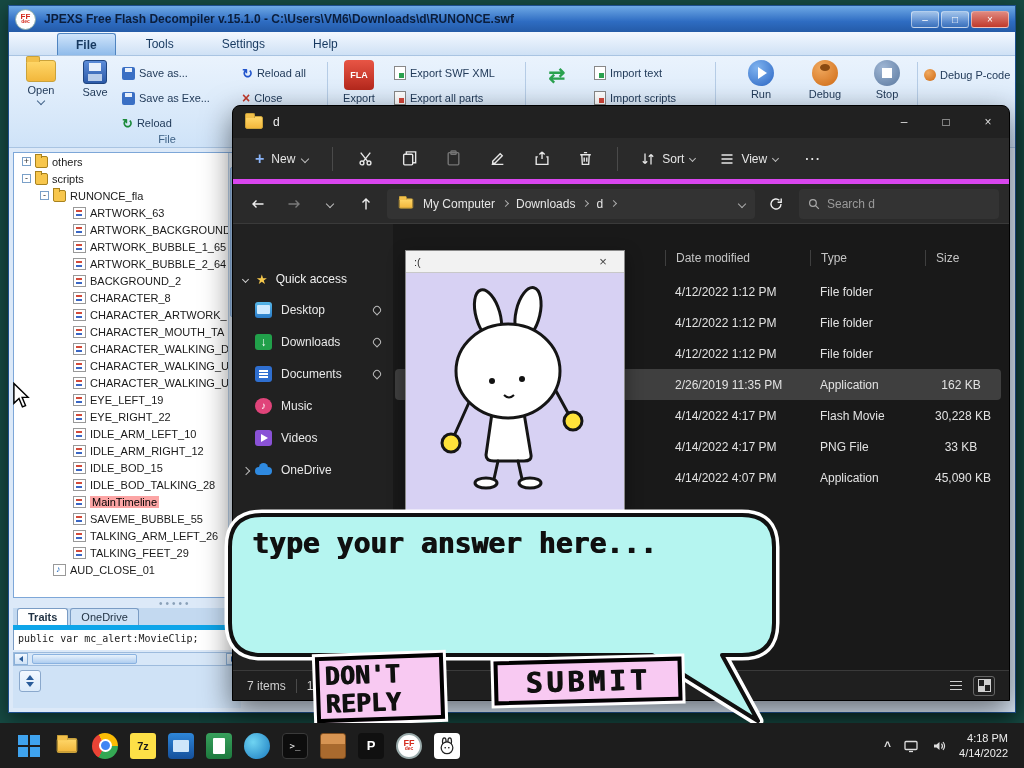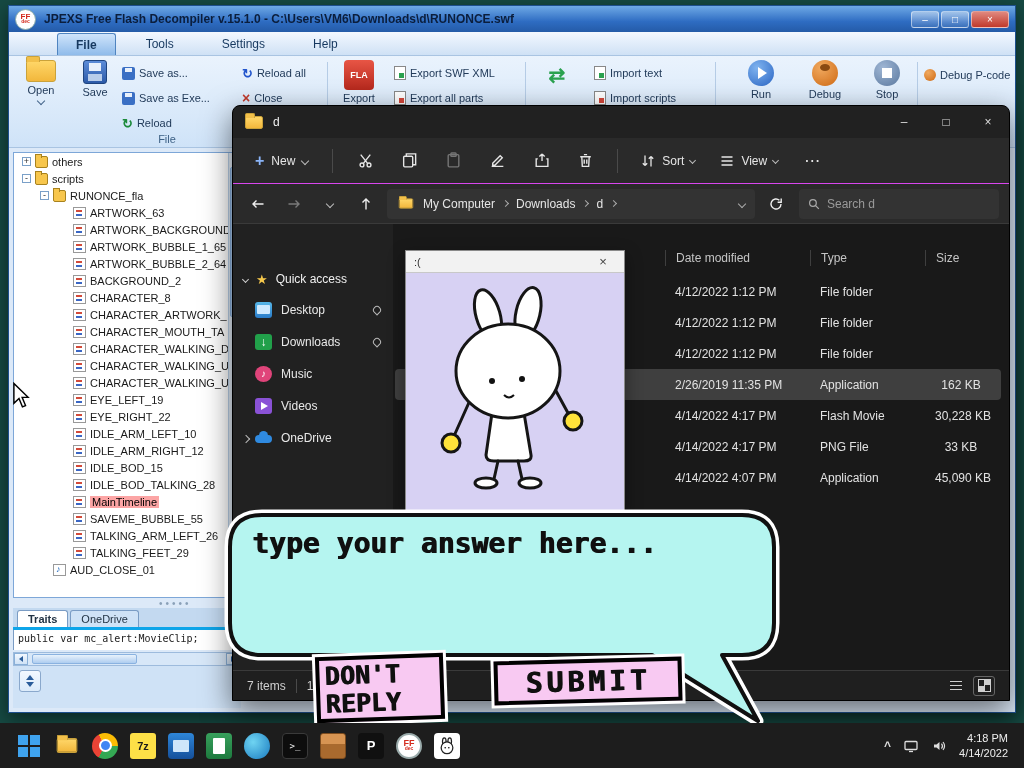--- a/index.html
+++ b/index.html
@@ -60,21 +60,21 @@
   .ico-folder .tico{background:#f7c64c;border:1px solid #a8821e;border-radius:2px}
   .ico-folder .tico::before{content:"";position:absolute;top:-3px;left:-1px;width:5px;height:3px;background:#f7c64c;border:1px solid #a8821e;border-bottom:none}
   .ico-script .tico{background:#fff;border:1px solid #999}
   .ico-script .tico::after{content:"";position:absolute;left:2px;top:2px;width:6px;height:2px;background:#d24a3a;box-shadow:0 4px #3a66c4}
   .ico-sound .tico{background:#fff;border:1px solid #999}
   .ico-sound .tico::after{content:"♪";position:absolute;left:2px;top:-1px;font-size:9px;color:#2a6fc0}
   .ti.selected .tlab{background:#fca5a5;color:#000;padding:0 2px}
   .jx-vscroll{position:absolute;right:0;top:0;bottom:0;width:12px;background:#e4eef9;border-left:1px solid #bcd2ea}
   .jx-vthumb{position:absolute;left:1px;top:14px;width:9px;height:150px;background:#aecdf0;border:1px solid #8ab2e0;border-radius:2px}
   .jx-dots{position:absolute;left:150px;top:592px;color:#8aa0b8;font-size:10px;letter-spacing:3px}
-  .jx-btabs{position:absolute;left:4px;top:602px;width:228px;height:22px;background:#c3d9f0;display:flex;align-items:flex-end;padding-left:4px;border-bottom:3px solid #0ea5e9}
+  .jx-btabs{position:absolute;left:4px;top:602px;width:228px;height:22px;background:#c3d9f0;display:flex;align-items:flex-end;padding-left:4px;border-bottom:5px solid #0ea5e9}
   .btab{font-size:11px;padding:2px 10px;border:1px solid #7a9cc4;border-bottom:none;background:#cfe2f6;color:#234;border-radius:3px 3px 0 0;margin-right:2px}
   .btab.active{background:#fff;font-weight:bold}
   .jx-code{position:absolute;left:4px;top:624px;width:228px;height:20px;background:#fff;border-left:1px solid #7a9cc4;border-right:1px solid #7a9cc4;font-family:"DejaVu Sans Mono",monospace;font-size:10px;color:#222;padding:3px 4px;white-space:nowrap;overflow:hidden}
   .jx-hscroll{position:absolute;left:4px;top:646px;width:228px;height:14px;background:#d7e7f8;border:1px solid #9dbbdd;display:flex;align-items:center}
   .jx-harr{width:14px;height:12px;background:linear-gradient(#f2f8ff,#cfe2f6);border:1px solid #8ab0d8;display:flex;align-items:center;justify-content:center}
   .tri-l{width:0;height:0;border-top:3px solid transparent;border-bottom:3px solid transparent;border-right:4px solid #2a5c9a}
   .tri-r{width:0;height:0;border-top:3px solid transparent;border-bottom:3px solid transparent;border-left:4px solid #2a5c9a}
   .jx-hthumb{margin-left:4px;width:105px;height:10px;background:linear-gradient(#e8f2fc,#aecdf0);border:1px solid #8ab2e0;border-radius:2px}
   .jx-sortbtn{position:absolute;left:10px;top:664px;width:22px;height:22px;background:linear-gradient(#f2f8ff,#dcebfa);border:1px solid #8aa8cc;border-radius:3px;display:flex;flex-direction:column;align-items:center;justify-content:center;gap:2px}
   .jx-sortbtn::before{content:"";width:0;height:0;border-left:4px solid transparent;border-right:4px solid transparent;border-bottom:5px solid #2a5c9a}
@@ -82,21 +82,21 @@
   .jx-bottomfill{position:absolute;left:4px;top:660px;width:228px;height:42px;background:#cfe2f6}
 
   
   #explorer{position:absolute;left:232px;top:105px;width:778px;height:596px;background:#212121;border:1px solid #000;border-radius:8px 8px 0 0;box-shadow:0 10px 30px rgba(0,0,0,.55);color:#e6e6e6;font-size:12px}
   .ex-titlebar{position:absolute;left:0;top:0;right:0;height:32px;display:flex;align-items:center;padding-left:12px;border-radius:8px 8px 0 0}
   .ex-title{margin-left:10px;color:#f0f0f0;font-size:12px}
   .ex-ctrls{margin-left:auto;display:flex;height:100%}
   .ex-btn{width:42px;height:100%;display:flex;align-items:center;justify-content:center;color:#ddd;font-size:12px}
   .folder{width:18px;height:13px;background:linear-gradient(#ffd769,#f2b73c);border-radius:2px;position:relative;border:1px solid #caa23a;flex:none}
   .folder::before{content:"";position:absolute;top:-4px;left:-1px;width:8px;height:4px;background:#f2c04a;border:1px solid #caa23a;border-bottom:none;border-radius:2px 2px 0 0}
-  .ex-toolbar{position:absolute;left:0;top:32px;right:0;height:46px;background:#2a2a2a;display:flex;align-items:center;padding:0 12px;gap:8px;border-bottom:1px solid #d946ef}
+  .ex-toolbar{position:absolute;left:0;top:32px;right:0;height:46px;background:#2a2a2a;display:flex;align-items:center;padding:0 12px;gap:8px;border-bottom:5px solid #d946ef}
   .ex-new{display:flex;align-items:center;gap:7px;padding:6px 10px;border-radius:4px}
   .plus::before{content:"+";color:#8ab4f8;font-size:16px;font-weight:bold}
   .tsep{width:1px;height:24px;background:#4a4a4a;margin:0 6px}
   .tbtn{width:36px;height:32px;display:flex;align-items:center;justify-content:center;border-radius:4px}
   .tbtn svg{width:17px;height:17px}
   .tbtn.dim{opacity:.4}
   .ex-drop{display:flex;align-items:center;gap:6px;padding:6px 8px;border-radius:4px;color:#e6e6e6}
   .ex-drop svg{width:16px;height:16px}
   .ex-drop .chev-d{border-color:#bbb;width:5px;height:5px}
   .more::before{content:"⋯";font-size:16px;color:#e6e6e6}
@@ -601,20 +601,26 @@
           <span class="ico"></span>
           <span>Desktop</span>
           <span class="pin"></span>
         </div>
           <div class="si ico-downloads pinned">
           <span class="chevr"></span>
           <span class="ico"></span>
           <span>Downloads</span>
           <span class="pin"></span>
         </div>
+          <div class="si ico-documents pinned">
+          <span class="chevr"></span>
+          <span class="ico"></span>
+          <span>Documents</span>
+          <span class="pin"></span>
+        </div>
           <div class="si ico-music">
           <span class="chevr"></span>
           <span class="ico"></span>
           <span>Music</span>
 
         </div>
           <div class="si ico-videos">
           <span class="chevr"></span>
           <span class="ico"></span>
           <span>Videos</span>

